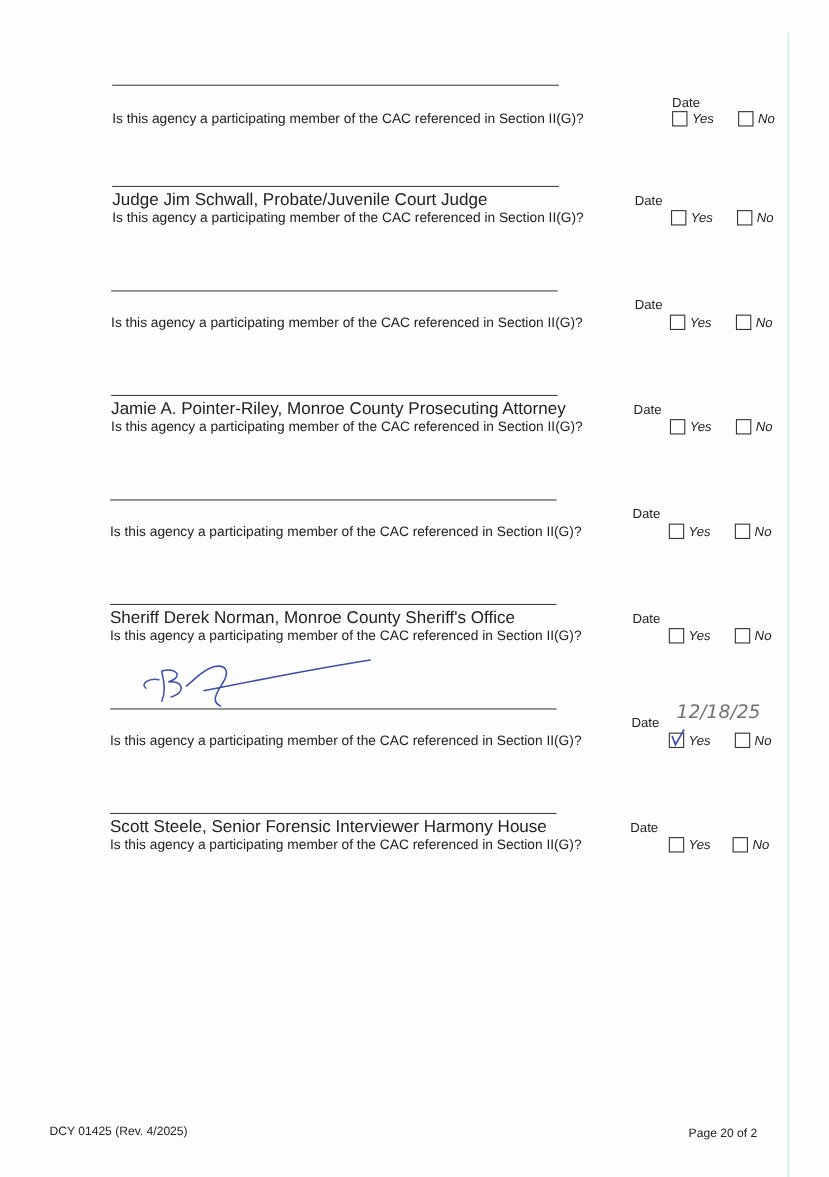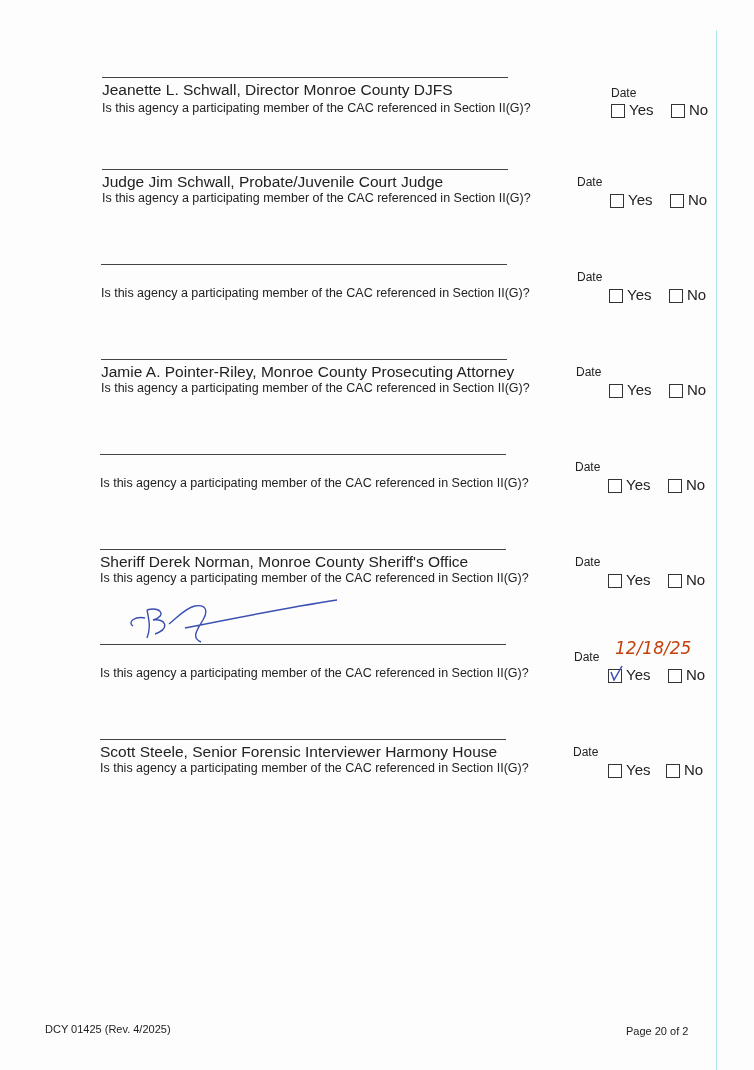--- a/index.html
+++ b/index.html
@@ -3,35 +3,34 @@
 <meta charset="utf-8">
 <style>
   html,body{margin:0;padding:0;}
   body{width:754px;height:1070px;background:#fdfdfd;position:relative;overflow:hidden;font-family:"Liberation Sans",sans-serif;color:#222;}
   .edge{position:absolute;left:716px;top:30px;width:1px;height:1040px;background:#aee8ee;}
   .block{position:absolute;width:620px;height:60px;}
   .sigline{position:absolute;left:2px;top:0;width:406px;height:1px;background:#444;}
   .name{position:absolute;left:2px;top:4px;font-size:15.5px;white-space:nowrap;}
   .datelbl{position:absolute;top:9px;font-size:12px;}
   .q{position:absolute;left:2px;top:22px;font-size:12.5px;white-space:nowrap;}
-  .opt{position:absolute;top:22px;font-size:15px;display:flex;align-items:flex-end;gap:4px;}
+  .opt{position:absolute;top:22px;font-size:12px;display:flex;align-items:flex-end;gap:4px;font-style:italic;}
   .box{width:12px;height:12px;border:1px solid #333;display:inline-block;background:#fff;position:relative;}
   .footer-left{position:absolute;left:45px;top:1023px;font-size:11px;}
   .footer-right{position:absolute;left:626px;top:1025px;font-size:11px;}
-  .hand{position:absolute;color:#c2410c;font-family:"DejaVu Sans",sans-serif;font-style:italic;}
+  .hand{position:absolute;color:#737373;font-family:"DejaVu Sans",sans-serif;font-style:italic;}
   svg{position:absolute;}
 </style>
 </head>
 <body>
 
 <div class="edge"></div>
 
 <div class="block" style="left:100px;top:77px;">
   <div class="sigline"></div>
-  <div class="name">Jeanette L. Schwall, Director Monroe County DJFS</div>
   <div class="datelbl" style="left:511px;">Date</div>
   <div class="q" style="top:24px;">Is this agency a participating member of the CAC referenced in Section II(G)?</div>
   <div class="opt" style="left:511px;top:24px;">
       <span class="box"></span>
       <span>Yes</span>
     </div>
   <div class="opt" style="left:571px;top:24px;">
       <span class="box"></span>
       <span>No</span>
     </div>

